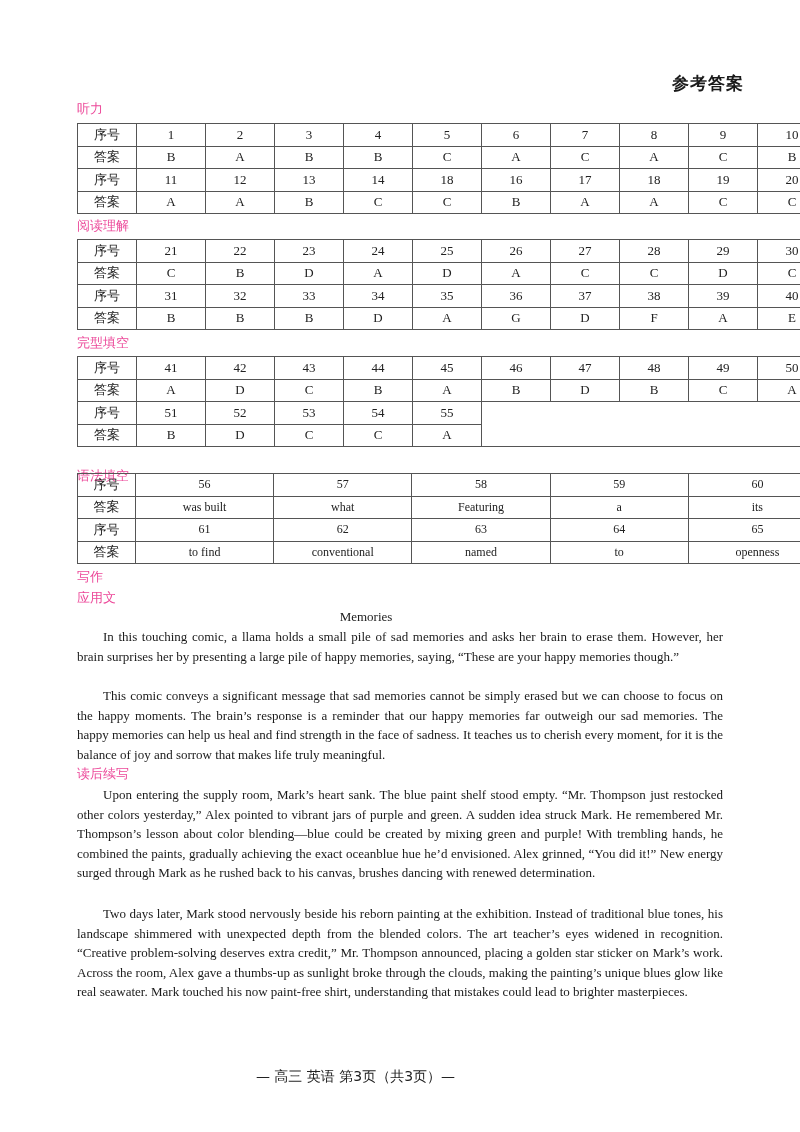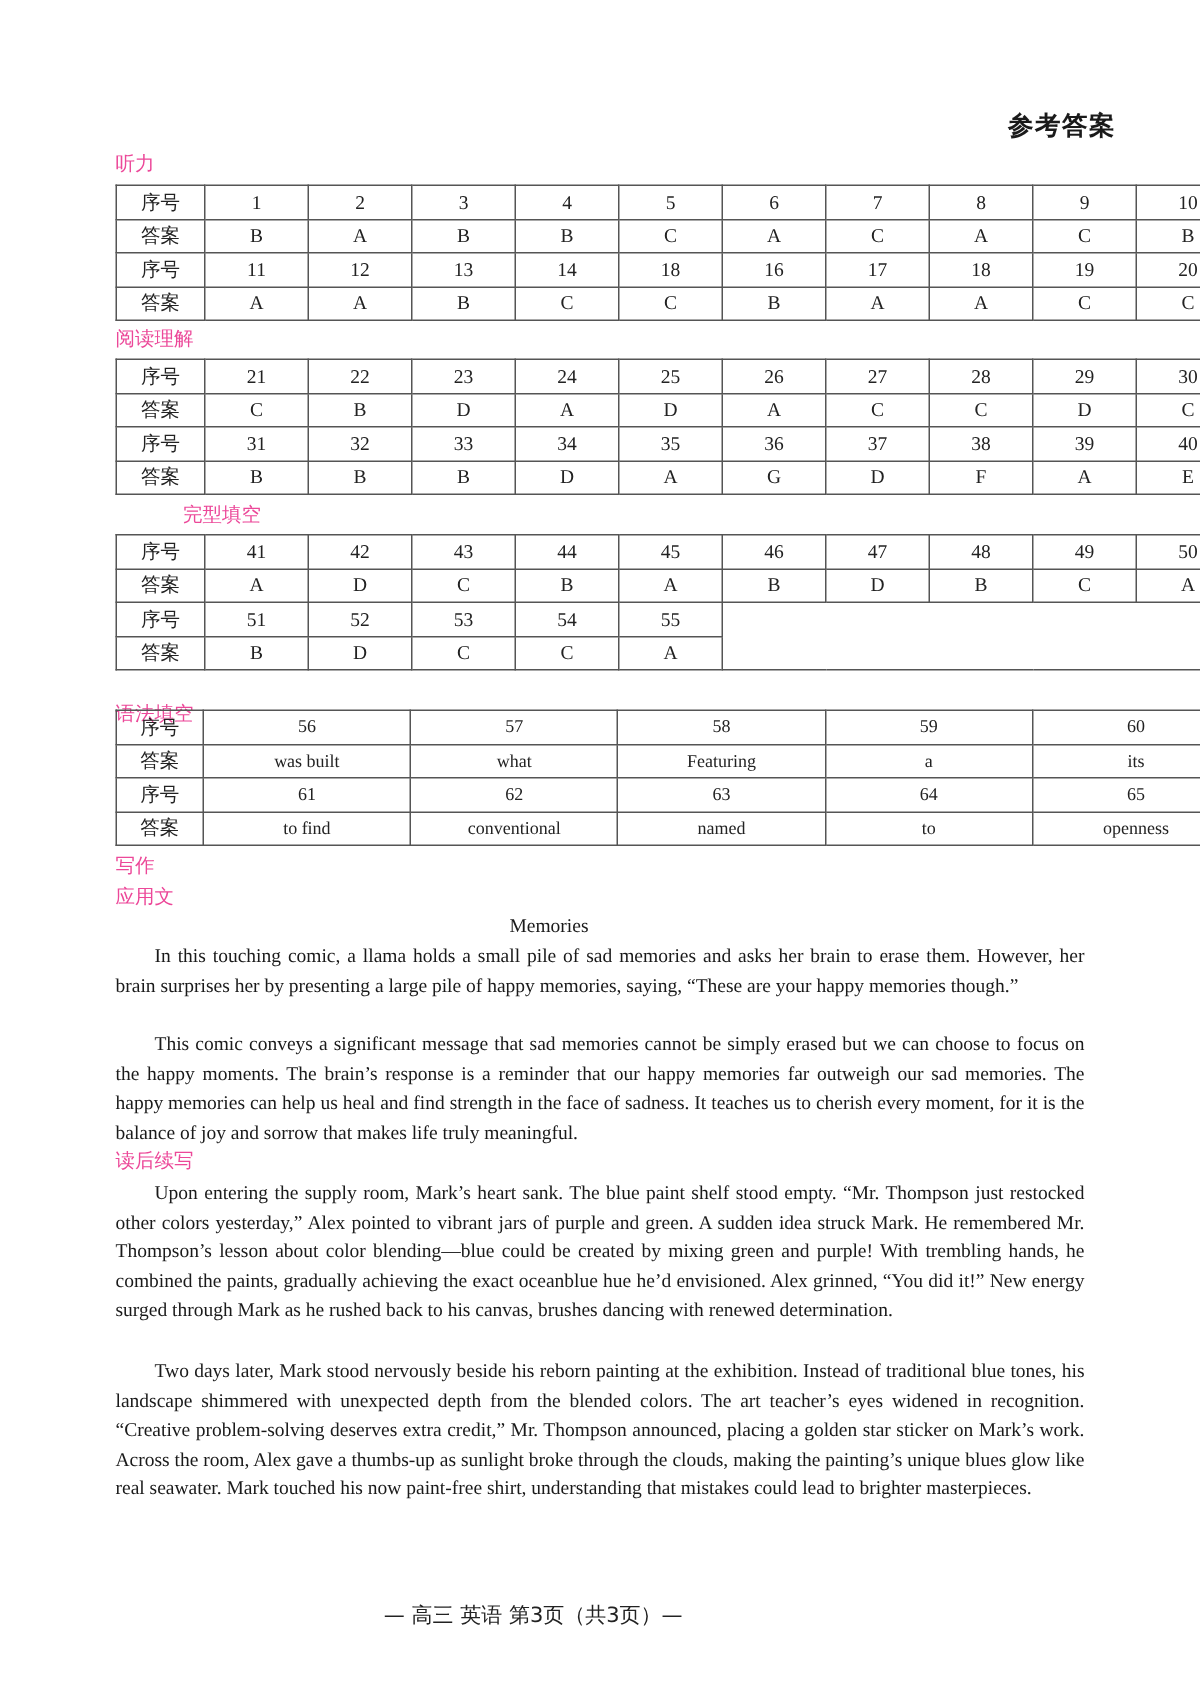--- a/index.html
+++ b/index.html
@@ -134,21 +134,21 @@
     <td>A</td>
     <td>G</td>
     <td>D</td>
     <td>F</td>
     <td>A</td>
     <td>E</td>
   </tr>
 </tbody>
   </table>
 
-<div class="section-label" style="top:334px;margin-left:45px;">完型填空</div>
+<div class="section-label" style="top:334px;">完型填空</div>
 <table class="ans" style="top:356px;">
   <tbody>
       <tr>
     <td class="hd">序号</td>
     <td>41</td>
     <td>42</td>
     <td>43</td>
     <td>44</td>
     <td>45</td>
     <td>46</td>

